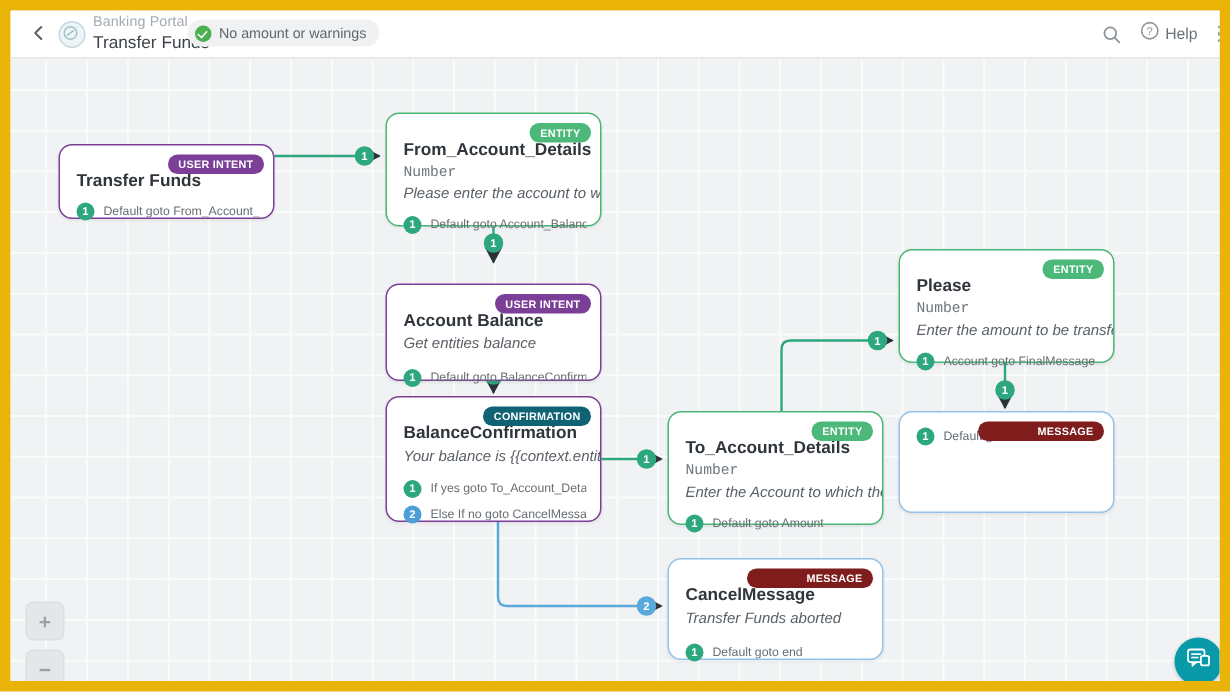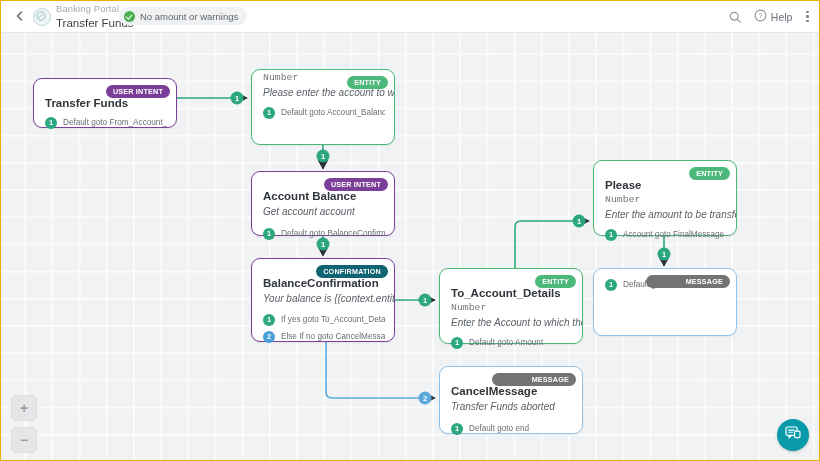--- a/index.html
+++ b/index.html
@@ -11,21 +11,21 @@
     width: 820px;
     height: 461px;
     font-family: "Liberation Sans", sans-serif;
     overflow: hidden;
   }
   #app {
     position: relative;
     width: 820px;
     height: 461px;
     box-sizing: border-box;
-    border: 1px solid #eab308;
+    border: 7px solid #eab308;
     background: #ffffff;
     overflow: hidden;
   }
 
   
   #header {
     position: absolute;
     left: 0; top: 0;
     width: 820px;
     height: 31px;
@@ -143,42 +143,42 @@
   .node {
     position: absolute;
     box-sizing: border-box;
     background: #ffffff;
     border-radius: 9px;
     border: 1.4px solid #cfd3d7;
     z-index: 10;
     cursor: pointer;
     box-shadow: 0 1px 2px rgba(30,40,50,.07);
   }
-  .node.intent      { border-color: #7b3f98; }
+  .node.intent      { border-color: #7b3f98; margin-top: 12px; }
   .node.entity      { border-color: #49b675; }
   .node.confirm     { border-color: #7b3f98; }
   .node.message     { border-color: #93c3ea; }
 
   .badge {
     position: absolute;
     top: 6px; right: 6px;
     height: 13px;
     padding: 0 7px;
     border-radius: 7px;
     color: #ffffff;
     font-size: 7.2px;
     font-weight: bold;
     letter-spacing: .2px;
     line-height: 13px;
     white-space: nowrap;
   }
   .badge.intent  { background: #7b3f98; }
   .badge.entity  { background: #4cb97a; }
   .badge.confirm { background: #0f6372; }
-  .badge.message { background: #737373; padding-left: 40px; }
+  .badge.message { background: #7f1d1d; padding-left: 40px; }
 
   .node .title {
     font-size: 11.5px;
     color: #2f353b;
     font-weight: bold;
     padding: 17px 10px 0 11px;
     line-height: 14px;
     white-space: nowrap;
     overflow: hidden;
   }
@@ -373,34 +373,35 @@
       <div class="conns" style="padding-top:4px;">
         <div class="conn">
           <span class="dot g">1</span>
           <span class="ctext">Default goto From_Account_Details</span>
         </div>
       </div>
     </div>
 
     <div class="node entity" style="left:250px; top:37px; width:144px; height:76px;">
       <div class="badge entity">ENTITY</div>
+      <div class="title">From_Account_Details</div>
       <div class="subtype">Number</div>
       <div class="prompt">Please enter the account to whic...</div>
       <div class="conns" style="padding-top:5px;">
         <div class="conn">
           <span class="dot g">1</span>
           <span class="ctext">Default goto Account_Balance</span>
         </div>
       </div>
     </div>
 
     <div class="node intent" style="left:250px; top:139px; width:144px; height:65px;">
       <div class="badge intent">USER INTENT</div>
       <div class="title">Account Balance</div>
-      <div class="prompt">Get account account</div>
+      <div class="prompt">Get entities balance</div>
       <div class="conns" style="padding-top:7px;">
         <div class="conn">
           <span class="dot g">1</span>
           <span class="ctext">Default goto BalanceConfirmation</span>
         </div>
       </div>
     </div>
 
     <div class="node confirm" style="left:250px; top:226px; width:144px; height:84px;">
       <div class="badge confirm">CONFIRMATION</div>

